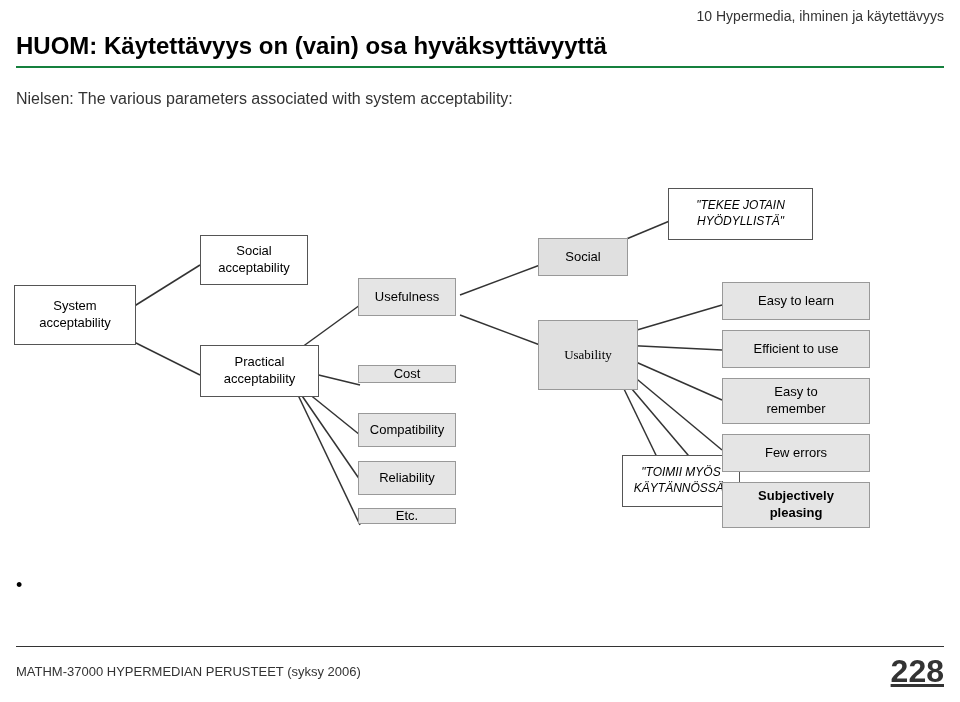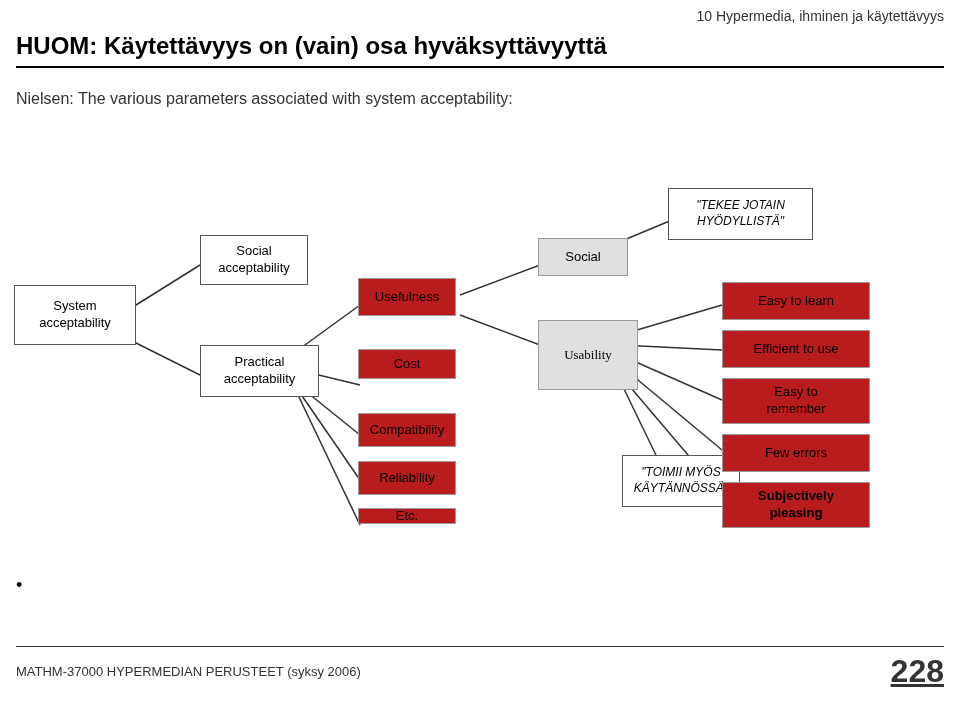--- a/index.html
+++ b/index.html
@@ -20,21 +20,21 @@
       color: #333;
     }
 
     .main-title {
       position: absolute;
       top: 32px;
       left: 16px;
       right: 16px;
       font-size: 24px;
       font-weight: bold;
-      border-bottom: 2px solid #000000;
+      border-bottom: 2px solid #15803d;
       padding-bottom: 6px;
     }
 
     .subtitle {
       position: absolute;
       top: 90px;
       left: 16px;
       font-size: 16px;
       color: #333;
     }
@@ -56,21 +56,21 @@
       display: flex;
       align-items: center;
       justify-content: center;
       text-align: center;
       font-size: 13px;
       padding: 4px 6px;
       line-height: 1.3;
     }
 
     .box-yellow {
-      background: #b91c1c;
+      background: #e5e5e5;
       border: 1.5px solid #999;
     }
 
     .box-gray {
       background: #e0e0e0;
       border: 1.5px solid #999;
     }
 
     
     .diagram-svg {
@@ -185,21 +185,21 @@
 
   <div class="box" style="left:200px; top:225px; width:119px; height:52px;">
     <span style="white-space:pre-line;">Practical
 acceptability</span>
   </div>
 
   <div class="box box-yellow" style="left:358px; top:158px; width:98px; height:38px;">
     <span>Usefulness</span>
   </div>
 
-  <div class="box box-yellow" style="left:358px; top:229px; width:98px; height:30px;justify-content:center;">
+  <div class="box box-yellow" style="left:358px; top:245px; width:98px; height:18px;justify-content:center;">
     <span>Cost</span>
   </div>
 
   <div class="box box-yellow" style="left:358px; top:293px; width:98px; height:34px;">
     <span>Compatibility</span>
   </div>
 
   <div class="box box-yellow" style="left:358px; top:341px; width:98px; height:34px;">
     <span>Reliability</span>
   </div>

